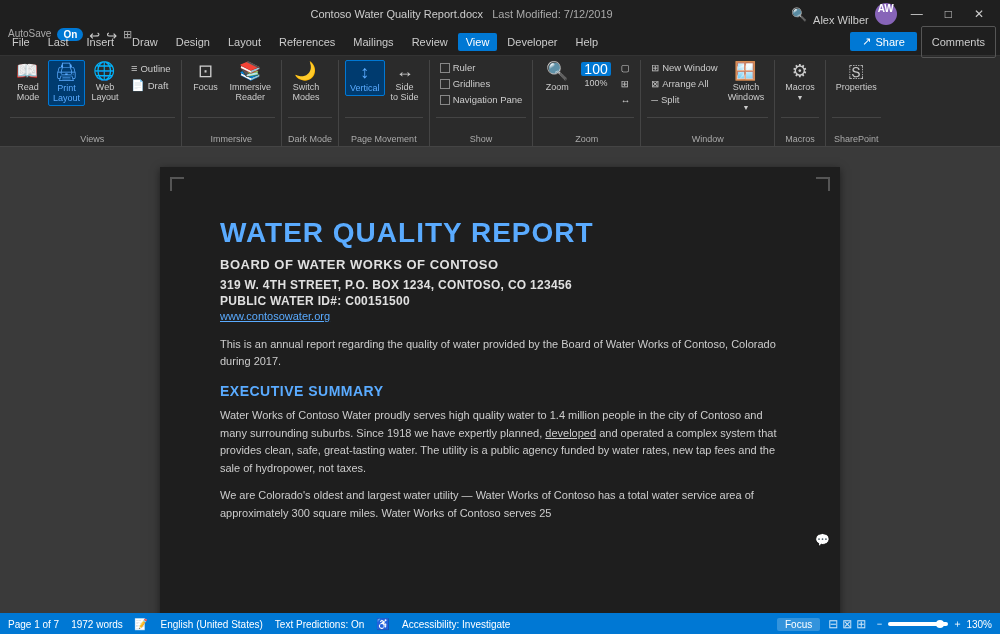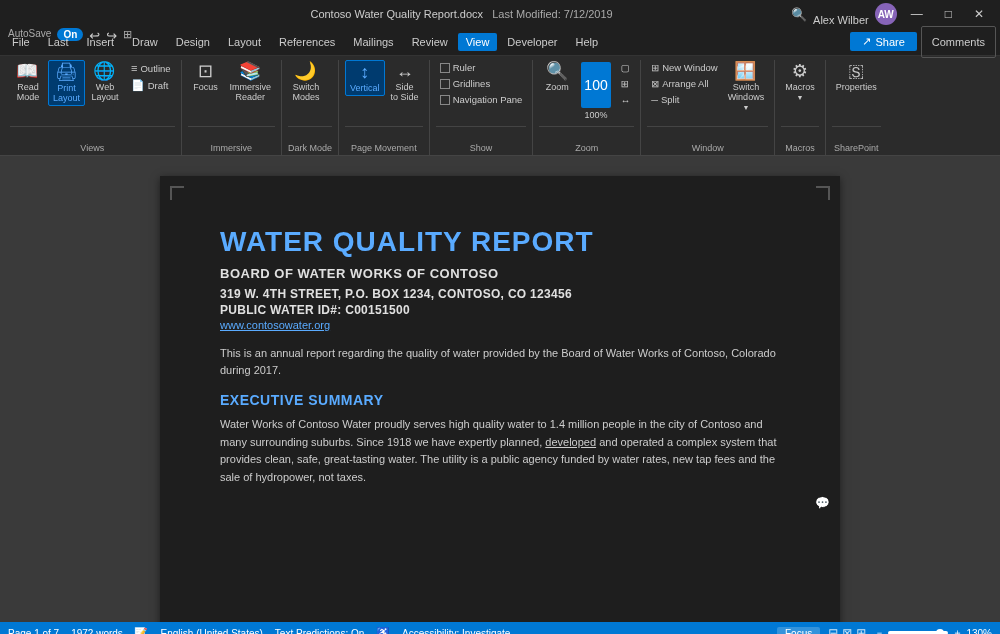--- a/index.html
+++ b/index.html
@@ -26,21 +26,21 @@
       padding: 1px 6px;
       font-size: 10px;
       color: #fff;
       font-weight: bold;
     }
     .win-btn { font-size: 12px; color: #ccc; padding: 0 8px; cursor: pointer; }
     .user-badge {
       background: #8764b8;
       border-radius: 50%;
       width: 22px; height: 22px;
-      display: flex; align-items: center; justify-content: center;
+      display: flex; justify-content: center;
       font-size: 10px; font-weight: bold; color: #fff;
     }
 
     
     .menu-bar {
       background: #1f1f1f;
       height: 28px;
       display: flex;
       align-items: center;
       padding: 0 4px;
@@ -412,21 +412,21 @@
       <div class="ribbon-group-label">Show</div>
     </div>
 
     <div class="ribbon-group">
       <div class="ribbon-group-buttons">
         <div class="ribbon-btn">
           <span class="ribbon-icon">🔍</span>
           <span>Zoom</span>
         </div>
         <div class="ribbon-btn">
-          <span class="ribbon-icon" style="font-size:14px;background:#0078d4;color:#fff;padding:16px 3px;border-radius:2px;">100</span>
+          <span class="ribbon-icon" style="font-size:14px;background:#0078d4;color:#fff;padding:0 3px;border-radius:2px;">100</span>
           <span>100%</span>
         </div>
         <div class="ribbon-col">
           <div class="ribbon-btn-small">
             <span>▢</span>
           </div>
           <div class="ribbon-btn-small">
             <span>⊞</span>
           </div>
           <div class="ribbon-btn-small">
@@ -496,20 +496,21 @@
     <div class="doc-title">WATER QUALITY REPORT</div>
     <div class="doc-subtitle">BOARD OF WATER WORKS OF CONTOSO</div>
     <div class="doc-address">319 W. 4TH STREET, P.O. BOX 1234, CONTOSO, CO 123456</div>
     <div class="doc-address">PUBLIC WATER ID#: C00151500</div>
     <a class="doc-link">www.contosowater.org</a>
     <div class="doc-body">This is an annual report regarding the quality of water provided by the Board of Water Works of Contoso, Colorado during 2017.</div>
     <div class="doc-section-title">EXECUTIVE SUMMARY</div>
     <div class="doc-para">
       Water Works of Contoso Water proudly serves high quality water to 1.4 million people in the city of Contoso and many surrounding suburbs. Since 1918 we have expertly planned, <span class="doc-underline">developed</span> and operated a complex system that provides clean, safe, great-tasting water. The utility is a public agency funded by water rates, new tap fees and the sale of hydropower, not taxes.
     </div>
+    <div class="doc-para">We are Colorado's oldest and largest water utility — Water Works of Contoso has a total water service area of approximately 300 square miles. Water Works of Contoso serves 25</div>
 
     <span class="comment-icon" style="color:#888;">💬</span>
   </div>
 </div>
 
 <div class="status-bar">
   <span>Page 1 of 7</span>
   <span>1972 words</span>
   <span style="font-size:11px;cursor:pointer;">📝</span>
   <span style="cursor:pointer;">English (United States)</span>

